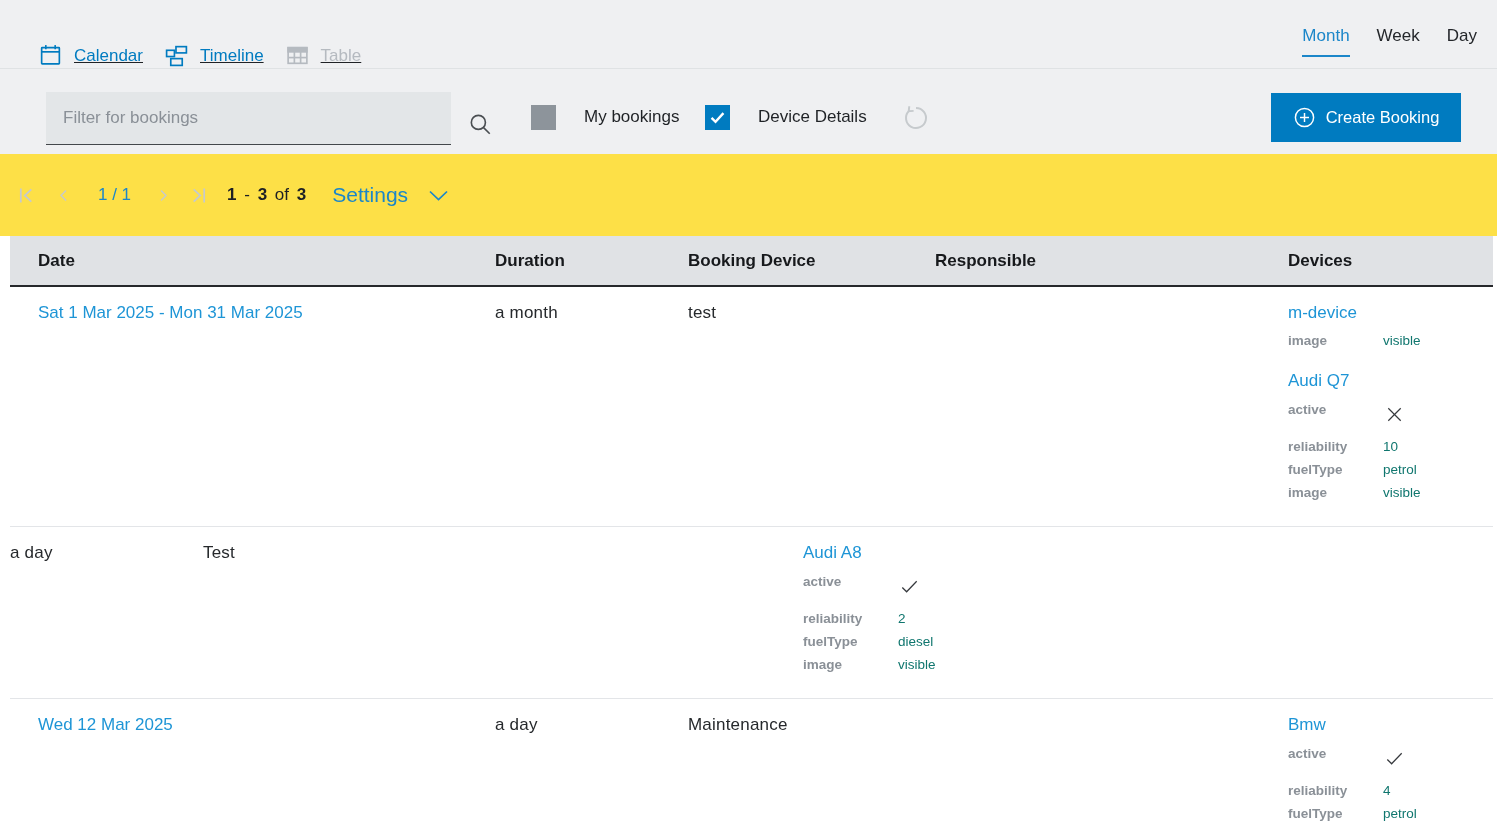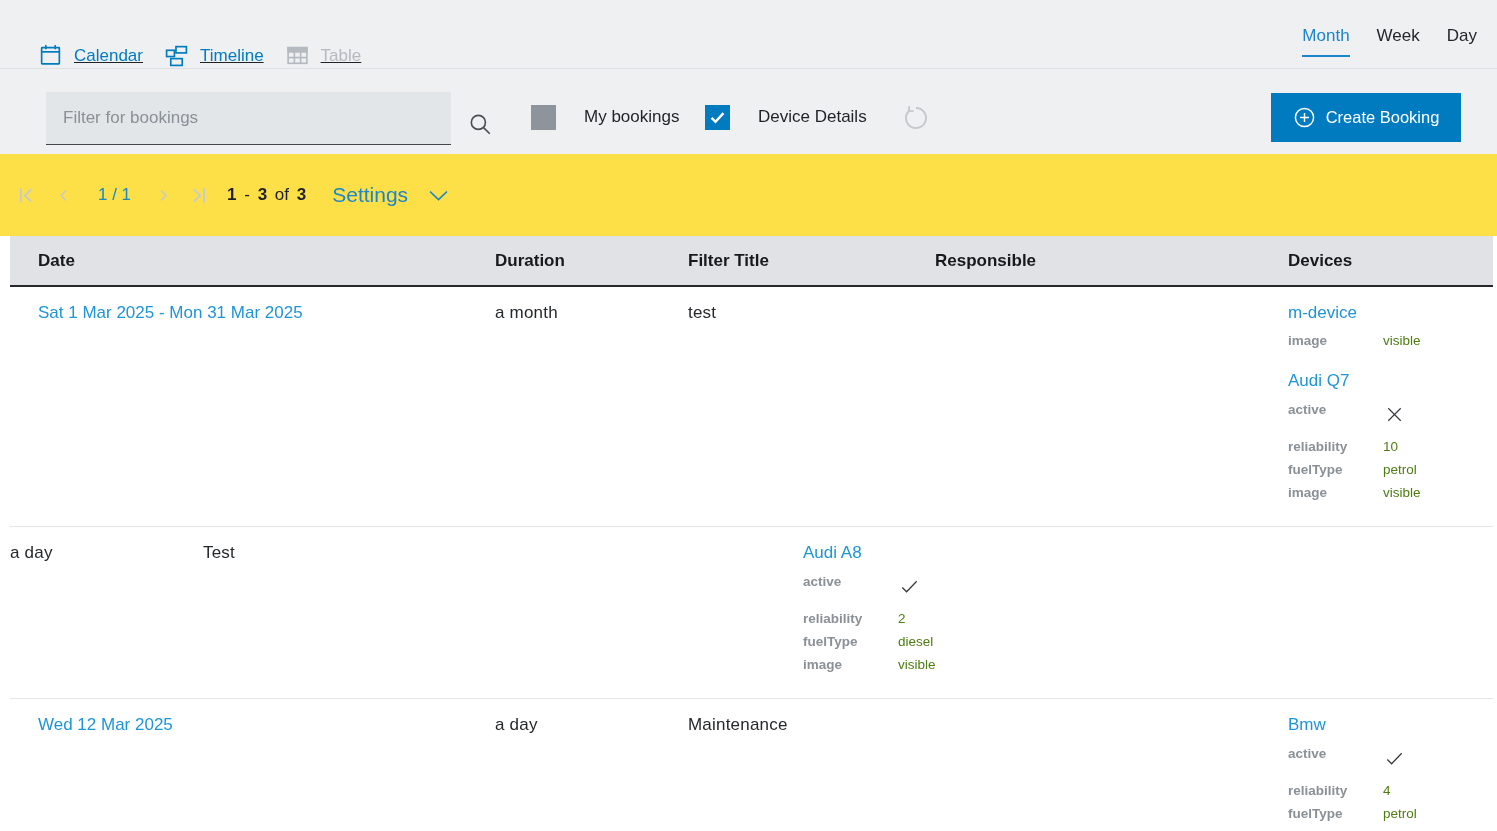--- a/index.html
+++ b/index.html
@@ -86,21 +86,21 @@
   .c4 { flex:1; }
   .trow { display:flex; border-bottom:1px solid #e3e5e8; padding:16px 0 22px; font-size:17px; }
   .td { align-self:flex-start; }
   .date-link, .device-link { color:#1e95d6; text-decoration:none; cursor:pointer; display:inline-block; }
   .col-duration, .col-title { color:#26292c; letter-spacing:.2px; }
 
   .device + .device { margin-top:19px; }
   .device-link { font-size:17px; margin-bottom:6px; }
   .attr { display:flex; font-size:13.5px; line-height:23px; }
   .attr-label { width:95px; font-weight:bold; color:#8a9097; }
-  .attr-value { color:#4d7c0f; }
+  .attr-value { color:#0f766e; }
   .attr.icon-row { margin:1px 0 9px; align-items:flex-start; }
   .attr.icon-row svg { margin-top:5px; }
 </style>
 </head>
 <body>
 
 <div class="toolbar-top">
   <div class="views">
     <div class="view-item">
       <span>
@@ -242,21 +242,21 @@
         <polyline points="3,3.5 11.5,11.5 20,3.5"></polyline>
       </svg>
     </span>
   </button>
 </div>
 
 <div class="table">
   <div class="thead" id="thead">
       <div class="th c0">Date</div>
       <div class="th c1">Duration</div>
-      <div class="th c2">Filter Title</div>
+      <div class="th c2">Booking Device</div>
       <div class="th c3">Responsible</div>
       <div class="th c4">Devices</div>
     </div>
   <div id="tbody">
   <div class="trow">
     <div class="td c0 col-date"><a class="date-link">Sat 1 Mar 2025 - Mon 31 Mar 2025</a></div>
     <div class="td c1 col-duration">a month</div>
     <div class="td c2 col-title">test</div>
     <div class="td c3 col-resp"></div>
     <div class="td c4 col-devices">

